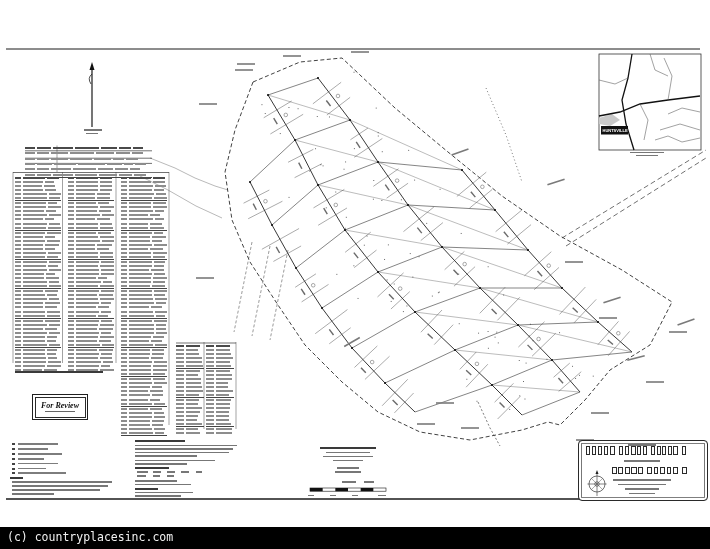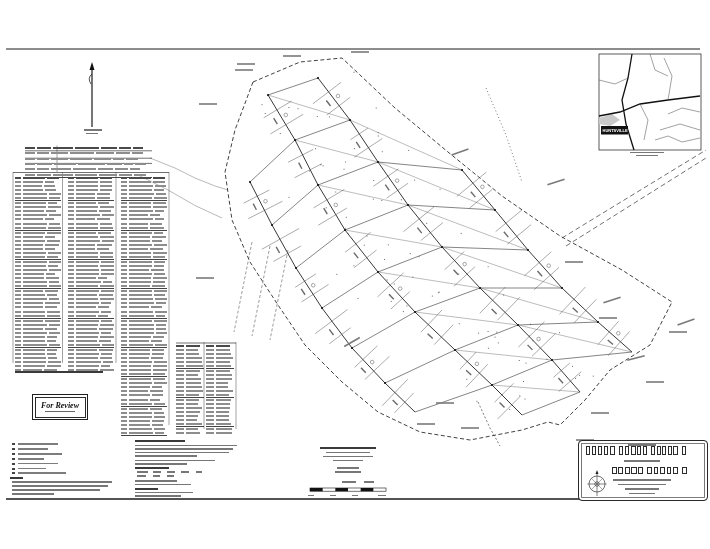--- a/index.html
+++ b/index.html
@@ -1474,13 +1474,16 @@
         <div class="ltxt" style="width: 48px;"></div>
       </div>
     </div>
   <div id="titlebox"></div>
   <div id="stamp">
     <div class="inner">
       <span class="lbl">For Review</span>
       <div class="sub"></div>
     </div>
   </div>
+  <div id="strip">
+    <span>(c) countryplacesinc.com</span>
+  </div>
 </div>
 
 </body></html>

